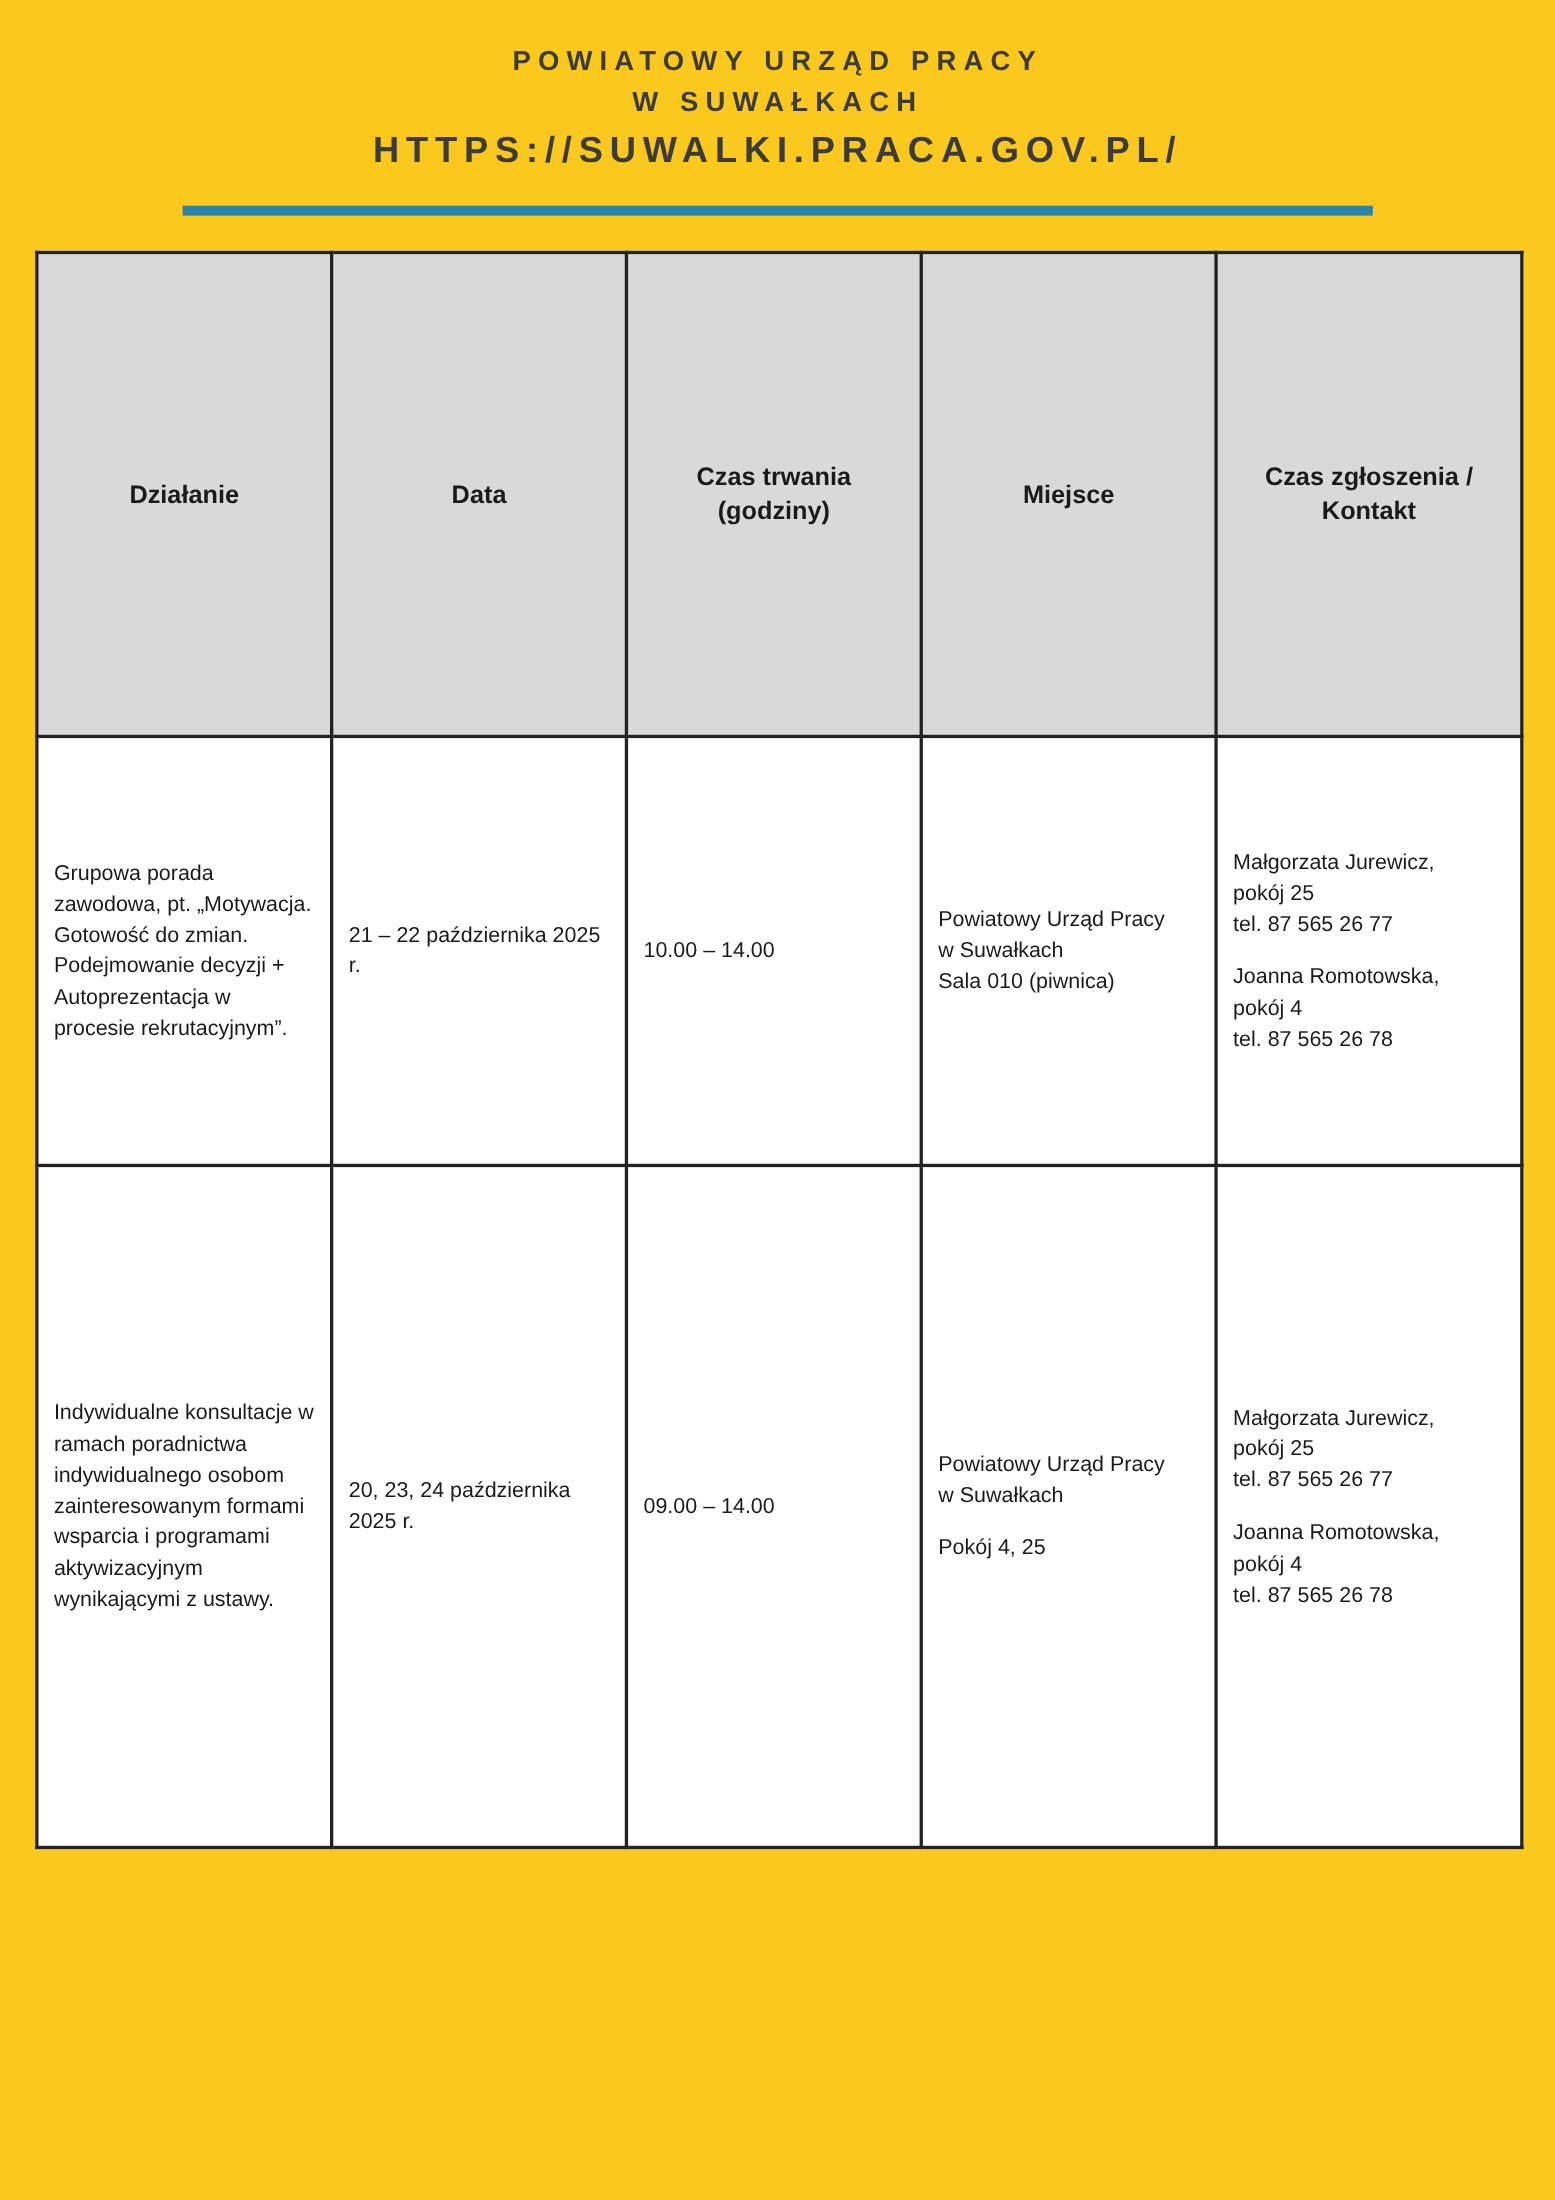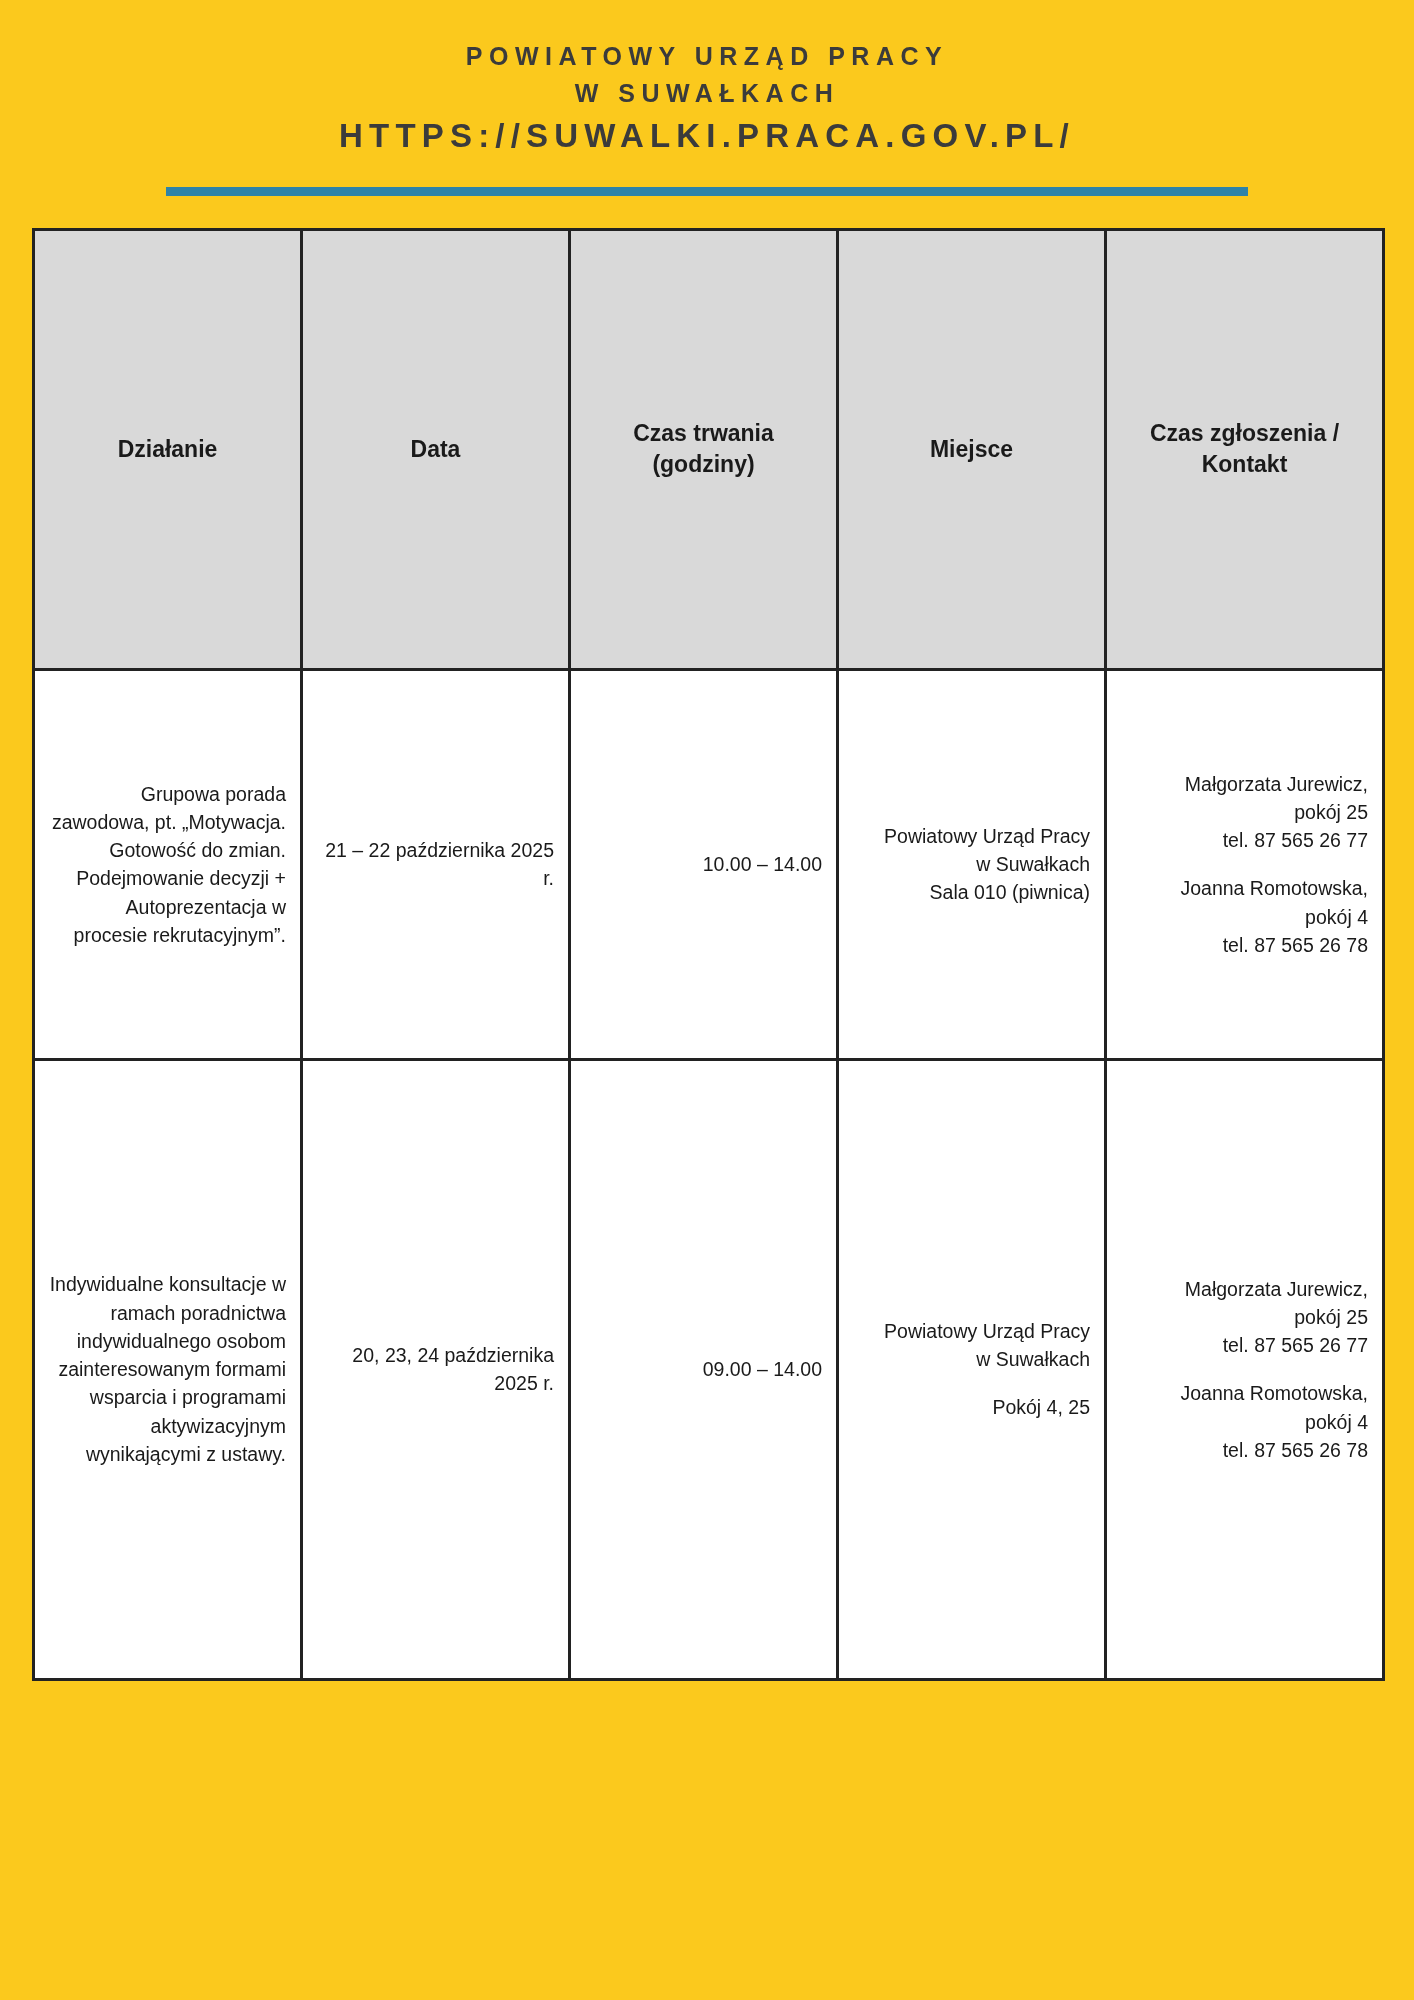--- a/index.html
+++ b/index.html
@@ -57,21 +57,20 @@
     border-collapse: collapse;
     table-layout: fixed;
     background: #ffffff;
     border: 3px solid #222;
   }
   table.schedule th,
   table.schedule td {
     border: 3px solid #222;
     vertical-align: middle;
     box-sizing: border-box;
-    text-align: right;
   }
   table.schedule thead th {
     background: #d9d9d9;
     height: 440px;
     font-size: 23px;
     font-weight: bold;
     text-align: center;
     padding: 8px 14px;
     line-height: 1.35;
   }

